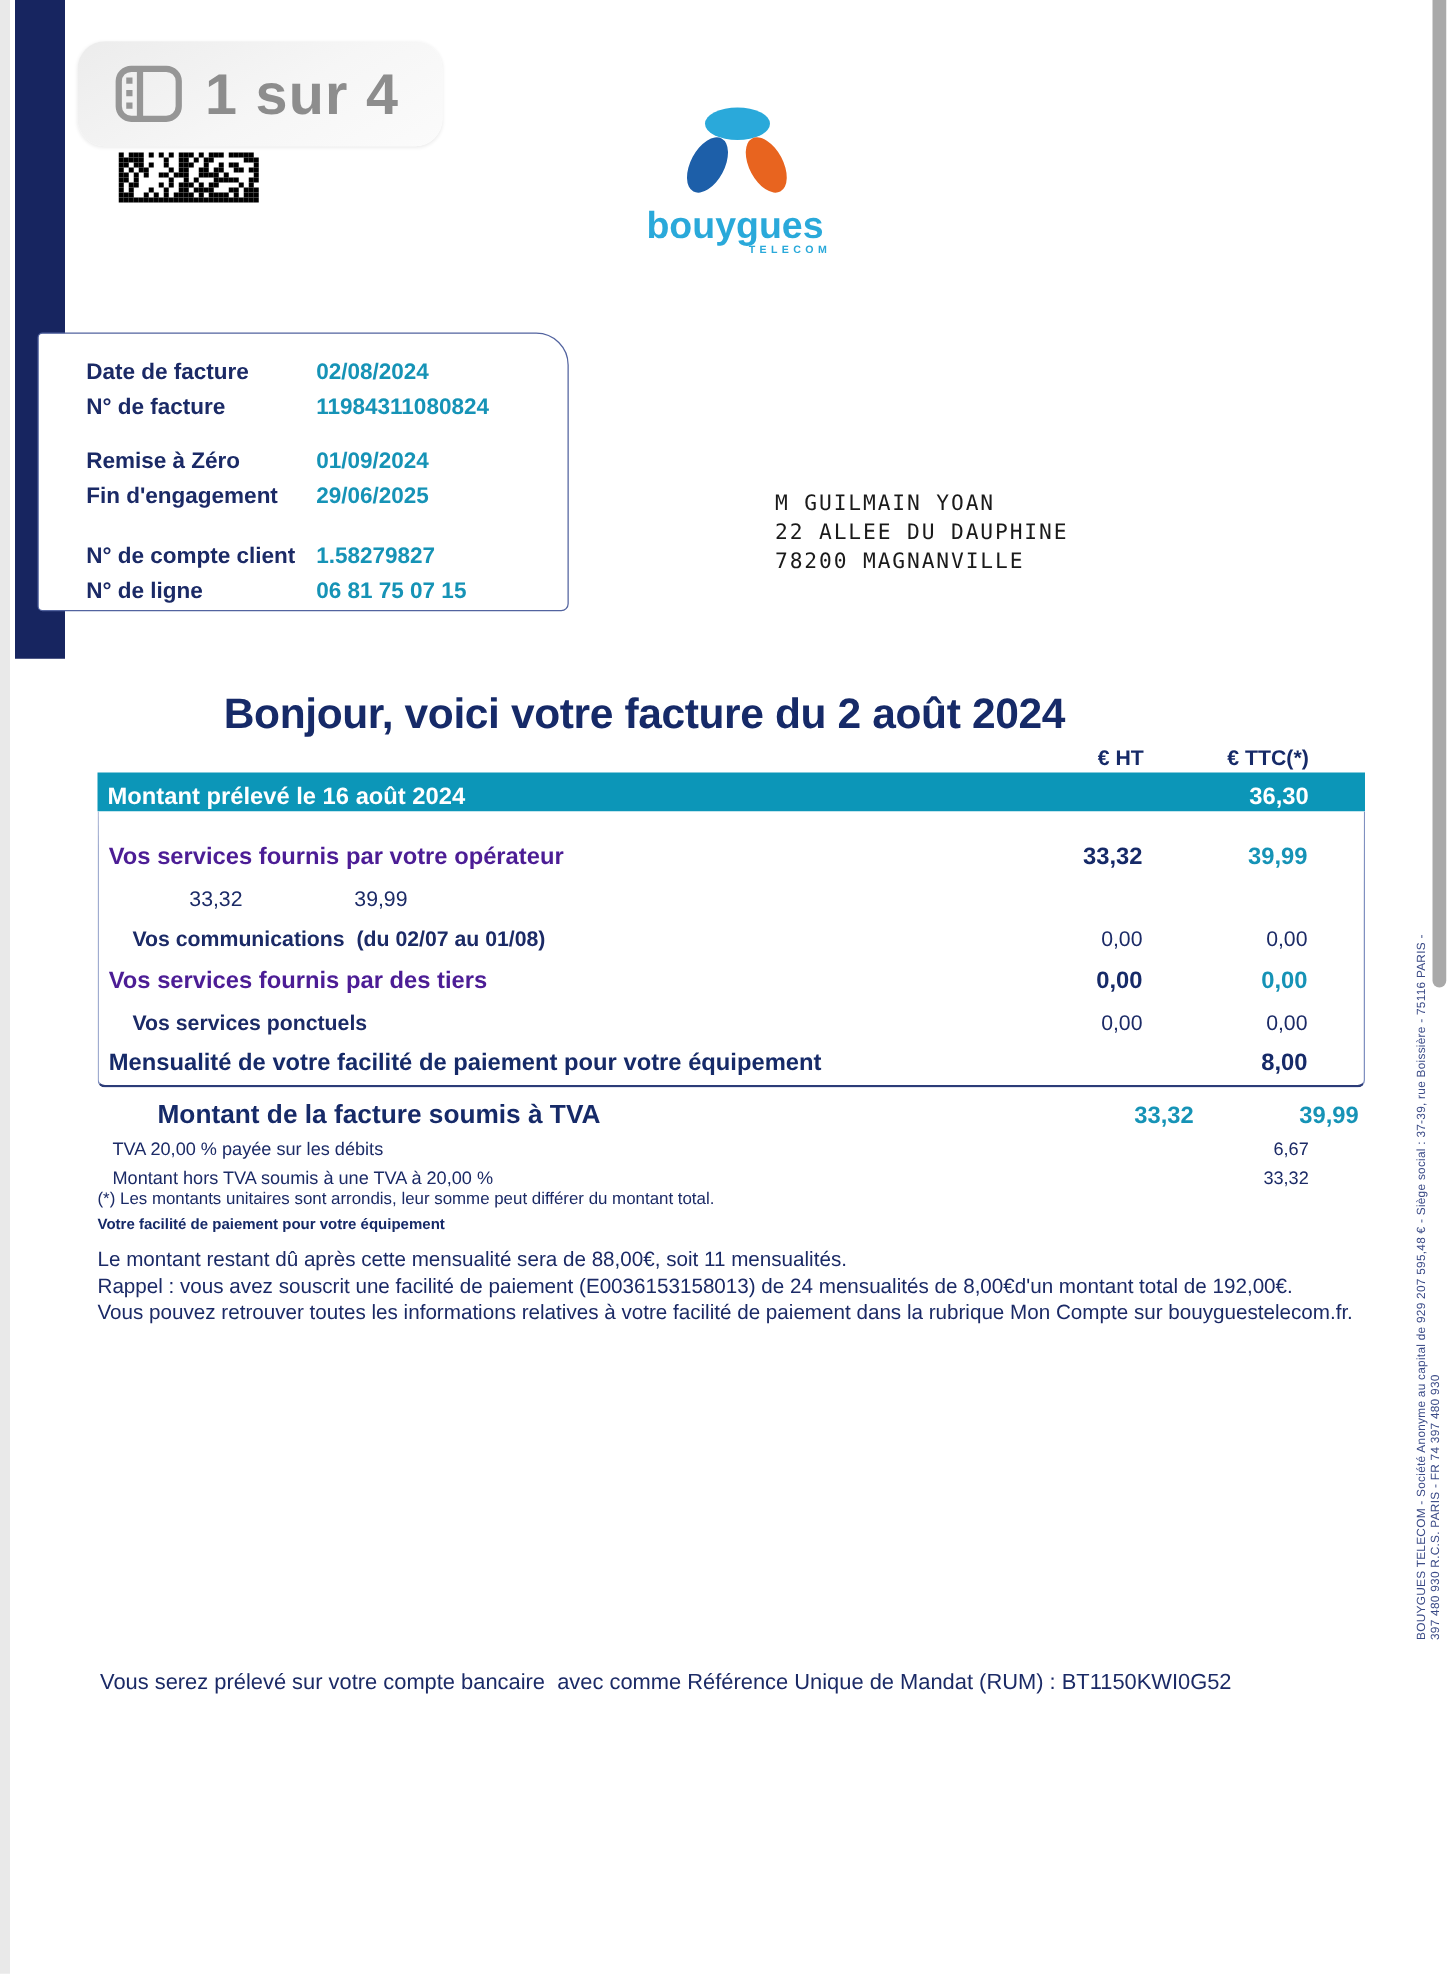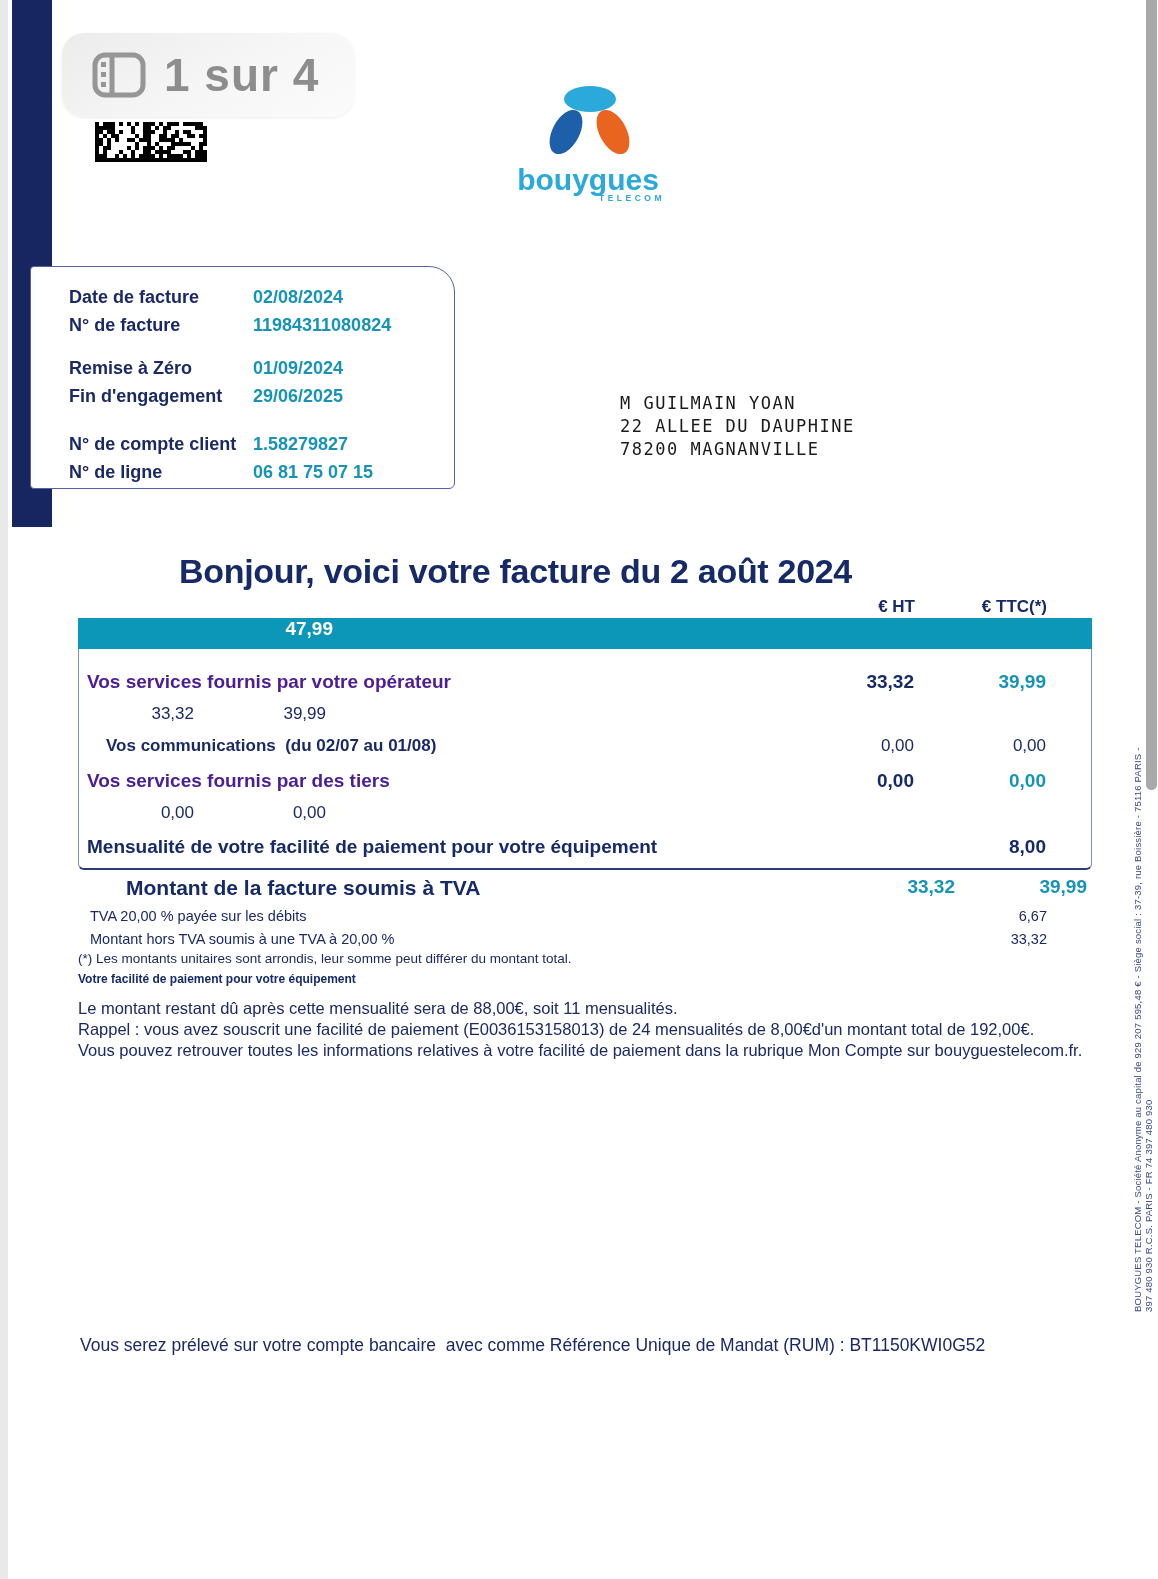--- a/index.html
+++ b/index.html
@@ -33,21 +33,21 @@
   .info-row .lab{width:184px;color:#1b2a66;}
   .info-row .val{color:#1693b6;}
   
   .recipient{position:absolute;left:620px;top:392px;font-family:"DejaVu Sans Mono",monospace;
     font-size:17px;line-height:23px;letter-spacing:1.5px;color:#1a1a1a;}
   
   .doc-title{position:absolute;left:0;width:1031px;top:552px;text-align:center;
     font-size:34px;font-weight:bold;color:#162a68;letter-spacing:-0.3px;}
   
   .tbl{position:absolute;left:78px;width:1014px;}
-  .cols{display:flex;align-items:flex-start;box-sizing:border-box;padding-right:45px;}
+  .cols{display:flex;align-items:flex-end;box-sizing:border-box;padding-right:45px;}
   .cols .lbl{flex:1;white-space:pre;}
   .cols .ht{width:115px;text-align:right;}
   .cols .ttc{width:120px;text-align:right;margin-left:12px;}
   .col-headers{top:597px;height:20px;font-size:17px;font-weight:bold;color:#162a68;}
   .teal-bar{top:618px;height:31px;background:#0c96b8;color:#fff;font-size:19px;font-weight:bold;padding-left:8px;}
   .rows-box{top:649px;height:221px;box-sizing:border-box;
     border-left:1.5px solid #8090c0;border-right:1.5px solid #8090c0;border-bottom:2.5px solid #2c3c78;
     border-radius:0 0 6px 6px;position:absolute;}
   .t-row{position:absolute;left:0;right:0;height:26px;}
   .t-row.cat{font-size:19px;font-weight:bold;}
@@ -303,22 +303,23 @@
 
 <div class="doc-title">Bonjour, voici votre facture du 2 août 2024</div>
 
 <div class="tbl cols col-headers" style="position:absolute;">
   <span class="lbl"></span>
   <span class="ht">€ HT</span>
   <span class="ttc">€ TTC(*)</span>
 </div>
 
 <div class="tbl cols teal-bar" style="position:absolute;">
+  <span class="lbl">Montant prélevé le 16 août 2024</span>
   <span class="ht"></span>
-  <span class="ttc">47,99</span>
+  <span class="ttc">36,30</span>
 </div>
 
 <div class="tbl rows-box">
   <div class="t-row cols cat" style="top:22px">
     <span class="lbl">Vos services fournis par votre opérateur</span>
     <span class="ht">33,32</span>
     <span class="ttc">39,99</span>
   </div>
   <div class="t-row cols sub" style="top:55px">
     <span class="ht">33,32</span>
@@ -328,20 +329,21 @@
     <span class="lbl">Vos communications  (du 02/07 au 01/08)</span>
     <span class="ht">0,00</span>
     <span class="ttc">0,00</span>
   </div>
   <div class="t-row cols cat" style="top:121px">
     <span class="lbl">Vos services fournis par des tiers</span>
     <span class="ht">0,00</span>
     <span class="ttc">0,00</span>
   </div>
   <div class="t-row cols sub" style="top:154px">
+    <span class="lbl">Vos services ponctuels</span>
     <span class="ht">0,00</span>
     <span class="ttc">0,00</span>
   </div>
   <div class="t-row cols catnavy" style="top:187px">
     <span class="lbl">Mensualité de votre facilité de paiement pour votre équipement</span>
     <span class="ht"></span>
     <span class="ttc">8,00</span>
   </div>
 </div>
 

